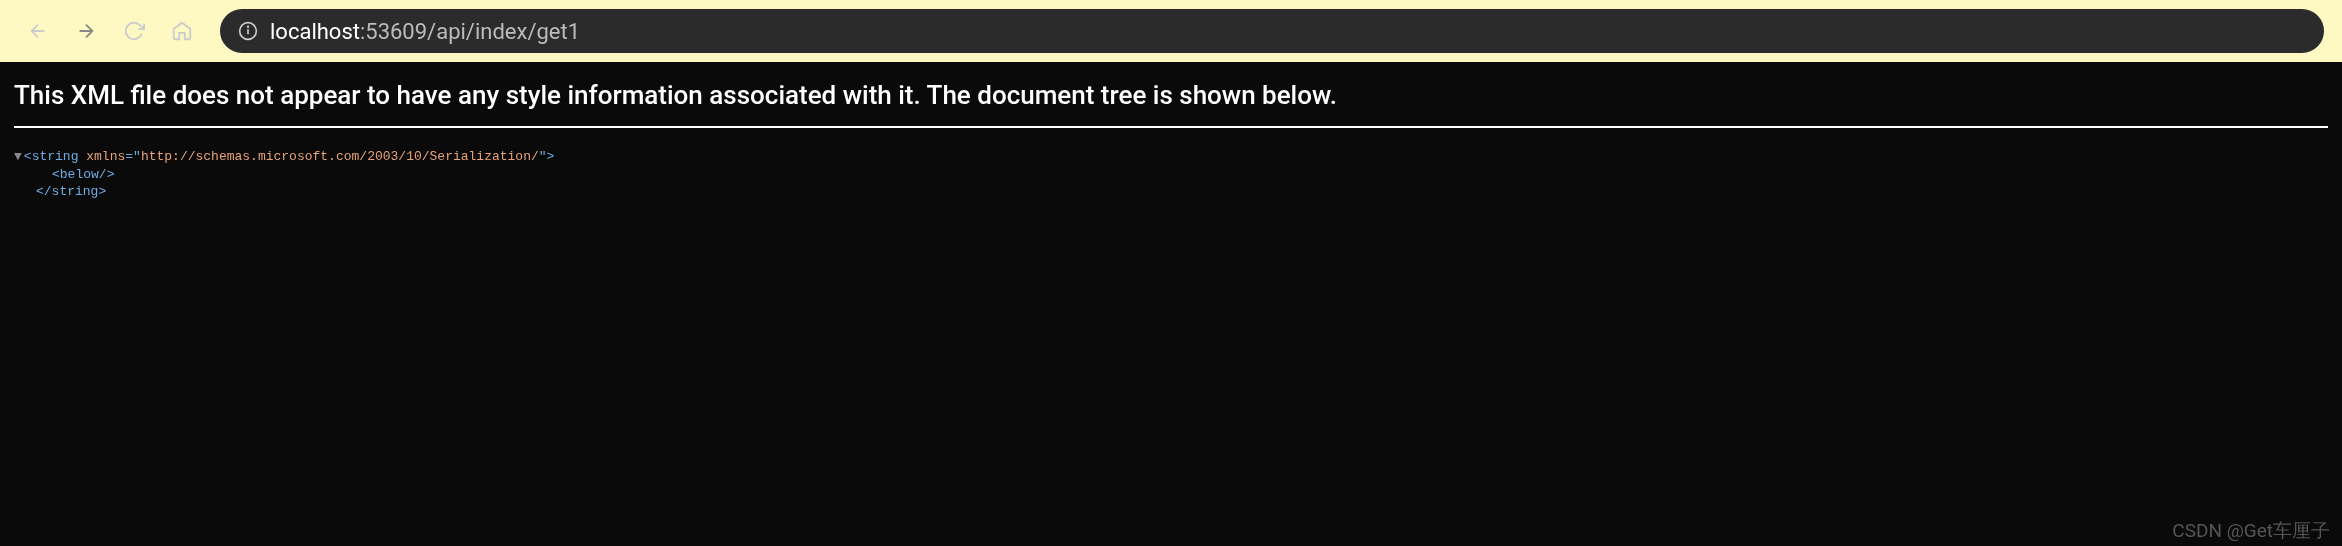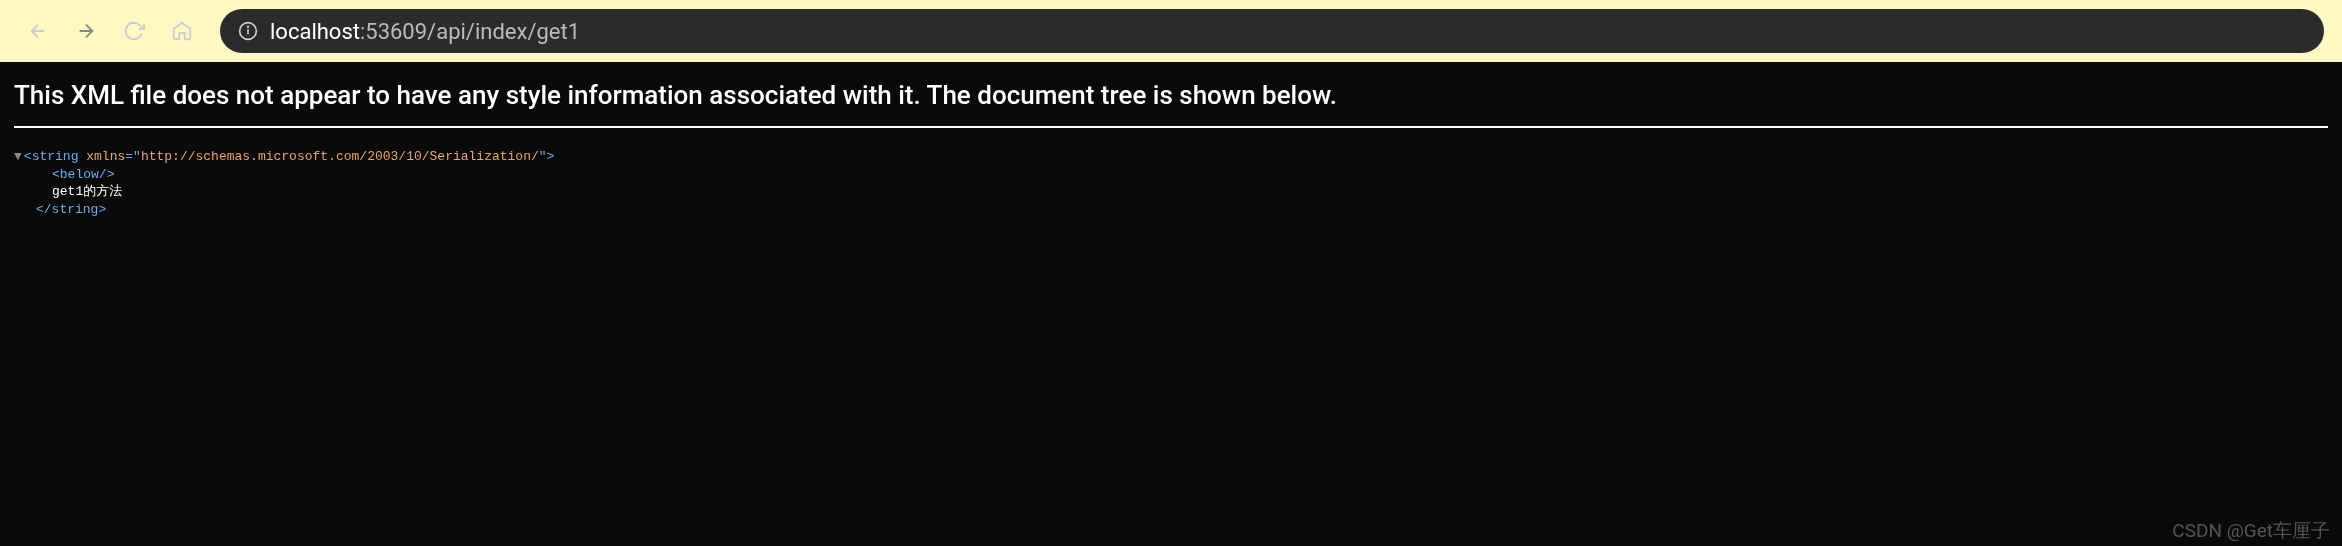--- a/index.html
+++ b/index.html
@@ -174,22 +174,19 @@
 <div class="content">
   <div class="xml-notice">This XML file does not appear to have any style information associated with it. The document tree is shown below.</div>
 
   <div class="xml-tree">
     <div class="line">
       <span class="toggle-arrow">▼</span><span class="tag-bracket">&lt;</span><span class="tag-name">string</span><span class="tag-bracket"> </span><span class="attr-name">xmlns</span><span class="attr-eq">=</span><span class="attr-quote">"</span><span class="attr-value">http://schemas.microsoft.com/2003/10/Serialization/</span><span class="attr-quote">"</span><span class="tag-bracket">&gt;</span>
     </div>
     <div class="line indent-1">
       <span class="tag-bracket">&lt;</span><span class="tag-name">below</span><span class="tag-bracket">/&gt;</span>
     </div>
-    <div class="line indent-1">
-      <span class="text-content">get1的方法</span>
-    </div>
     <div class="line close-line">
       <span class="tag-bracket">&lt;/</span><span class="tag-name">string</span><span class="tag-bracket">&gt;</span>
     </div>
   </div>
 </div>
 
 <div class="watermark">CSDN @Get车厘子</div>
 
 </body></html>

